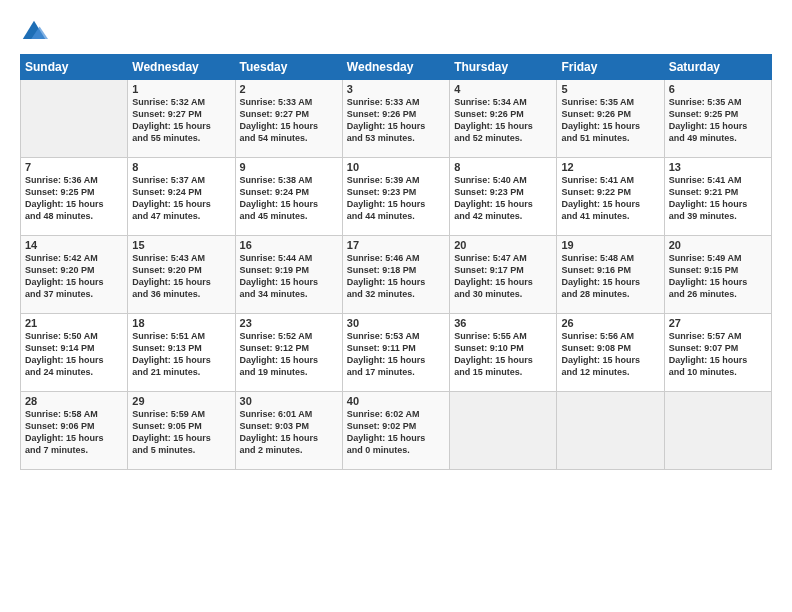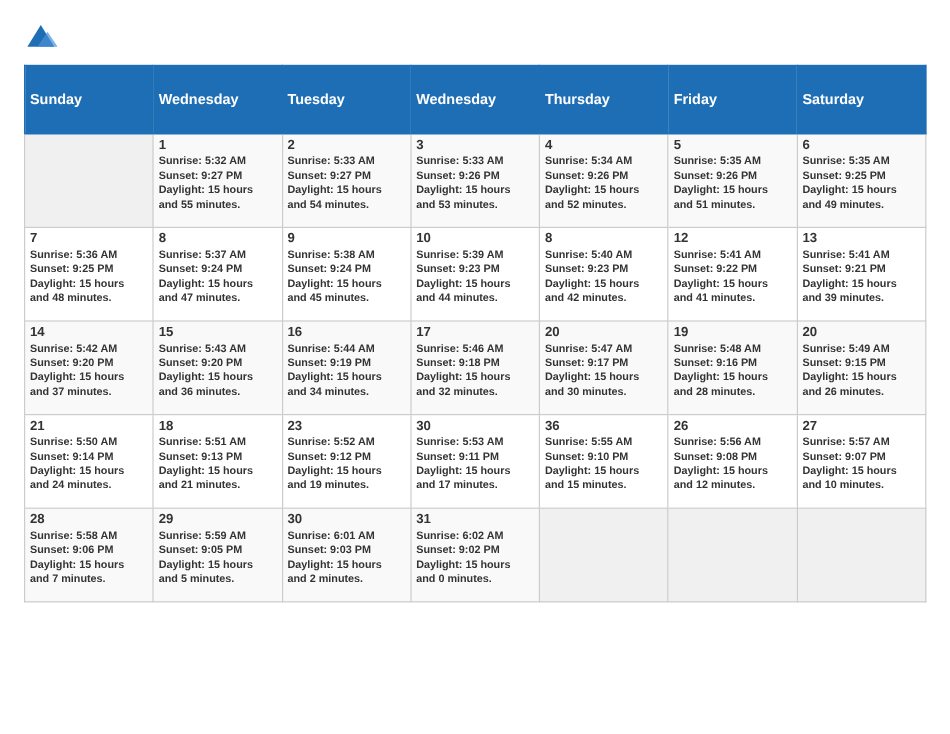--- a/index.html
+++ b/index.html
@@ -62,21 +62,21 @@
     table {
       width: 100%;
       border-collapse: collapse;
       table-layout: fixed;
     }
     thead tr th {
       background-color: #1e6eb5;
       color: #fff;
       font-size: 12px;
       font-weight: bold;
-      padding: 21px 4px;
+      padding: 5px 4px;
       text-align: left;
       border: 1px solid #1e6eb5;
     }
     tbody tr td {
       vertical-align: top;
       font-size: 9.5px;
       color: #333;
       padding: 3px 4px;
       border: 1px solid #ccc;
       height: 78px;
@@ -260,21 +260,21 @@
           </td>
           <td>
             <span class="day-num">29</span>
             <div class="day-info">Sunrise: 5:59 AM<br>Sunset: 9:05 PM<br>Daylight: 15 hours<br>and 5 minutes.</div>
           </td>
           <td>
             <span class="day-num">30</span>
             <div class="day-info">Sunrise: 6:01 AM<br>Sunset: 9:03 PM<br>Daylight: 15 hours<br>and 2 minutes.</div>
           </td>
           <td>
-            <span class="day-num">31</span>
+            <span class="day-num">40</span>
             <div class="day-info">Sunrise: 6:02 AM<br>Sunset: 9:02 PM<br>Daylight: 15 hours<br>and 0 minutes.</div>
           </td>
           <td class="empty"></td>
           <td class="empty"></td>
           <td class="empty"></td>
         </tr>
       </tbody>
   </table>
 </div>
 

